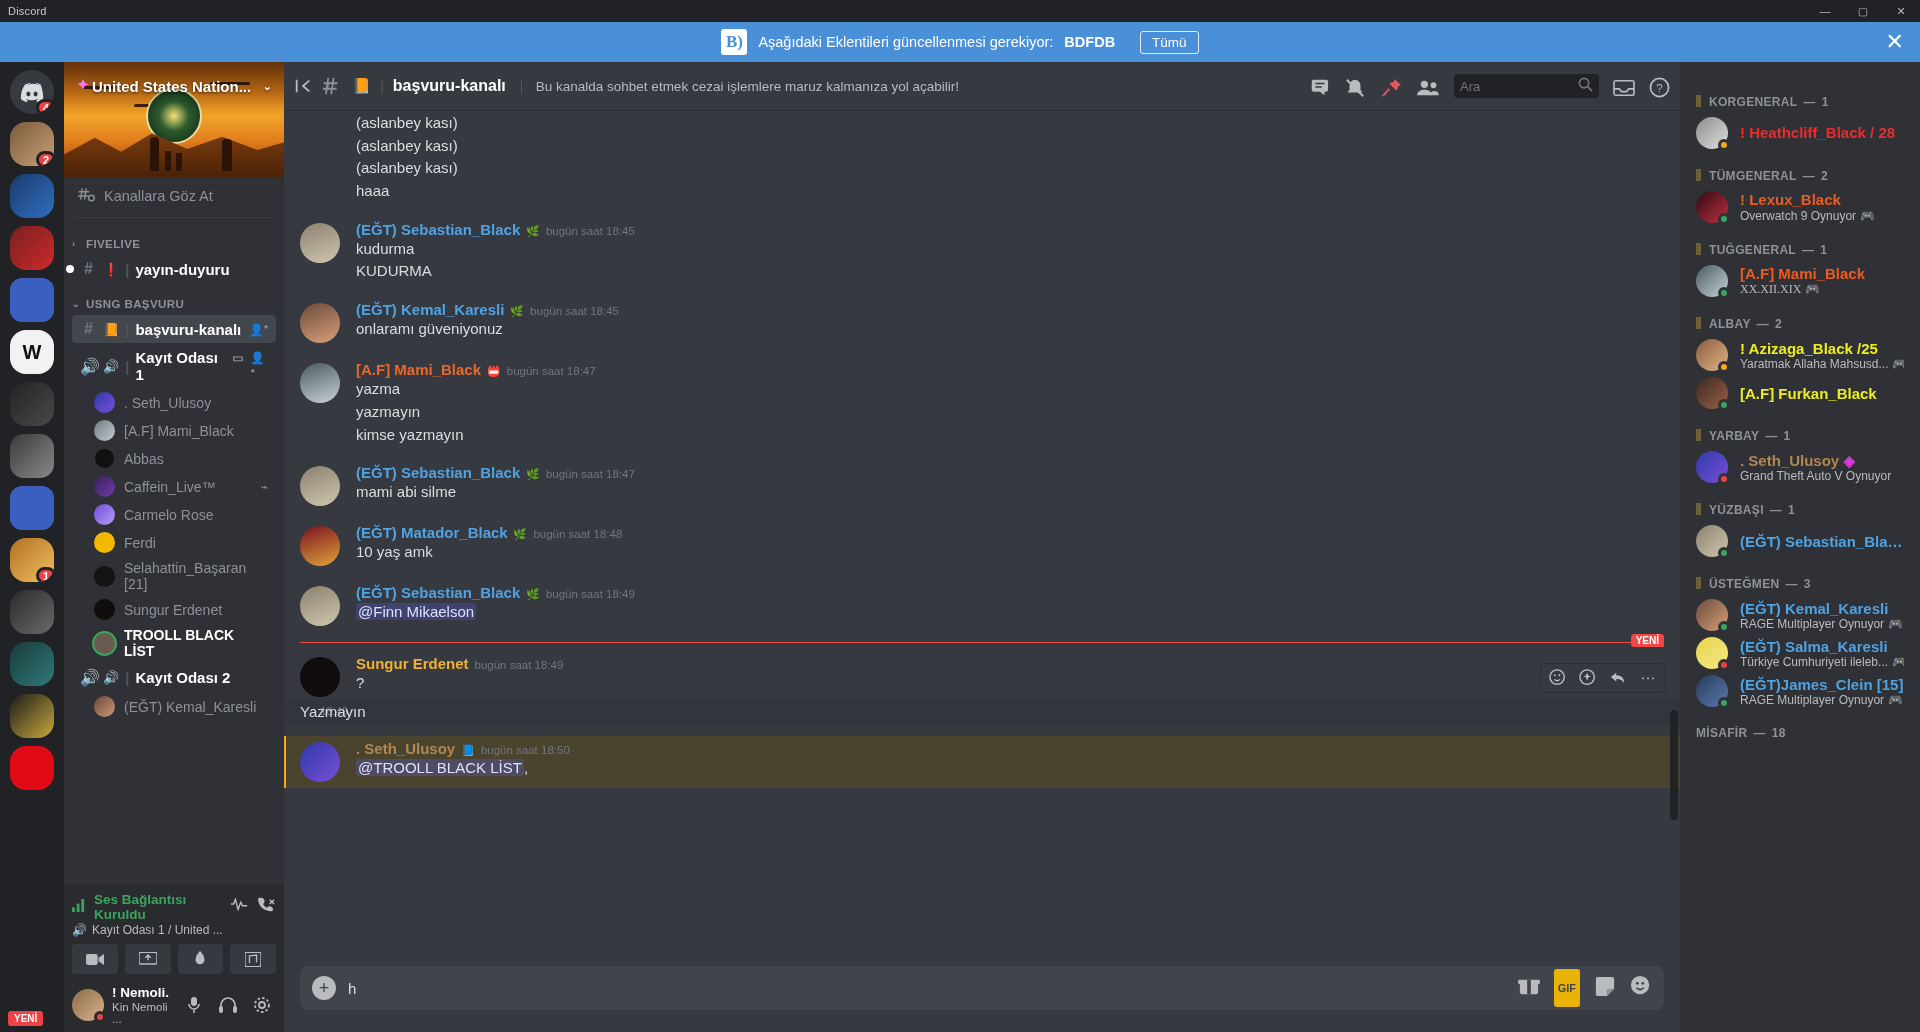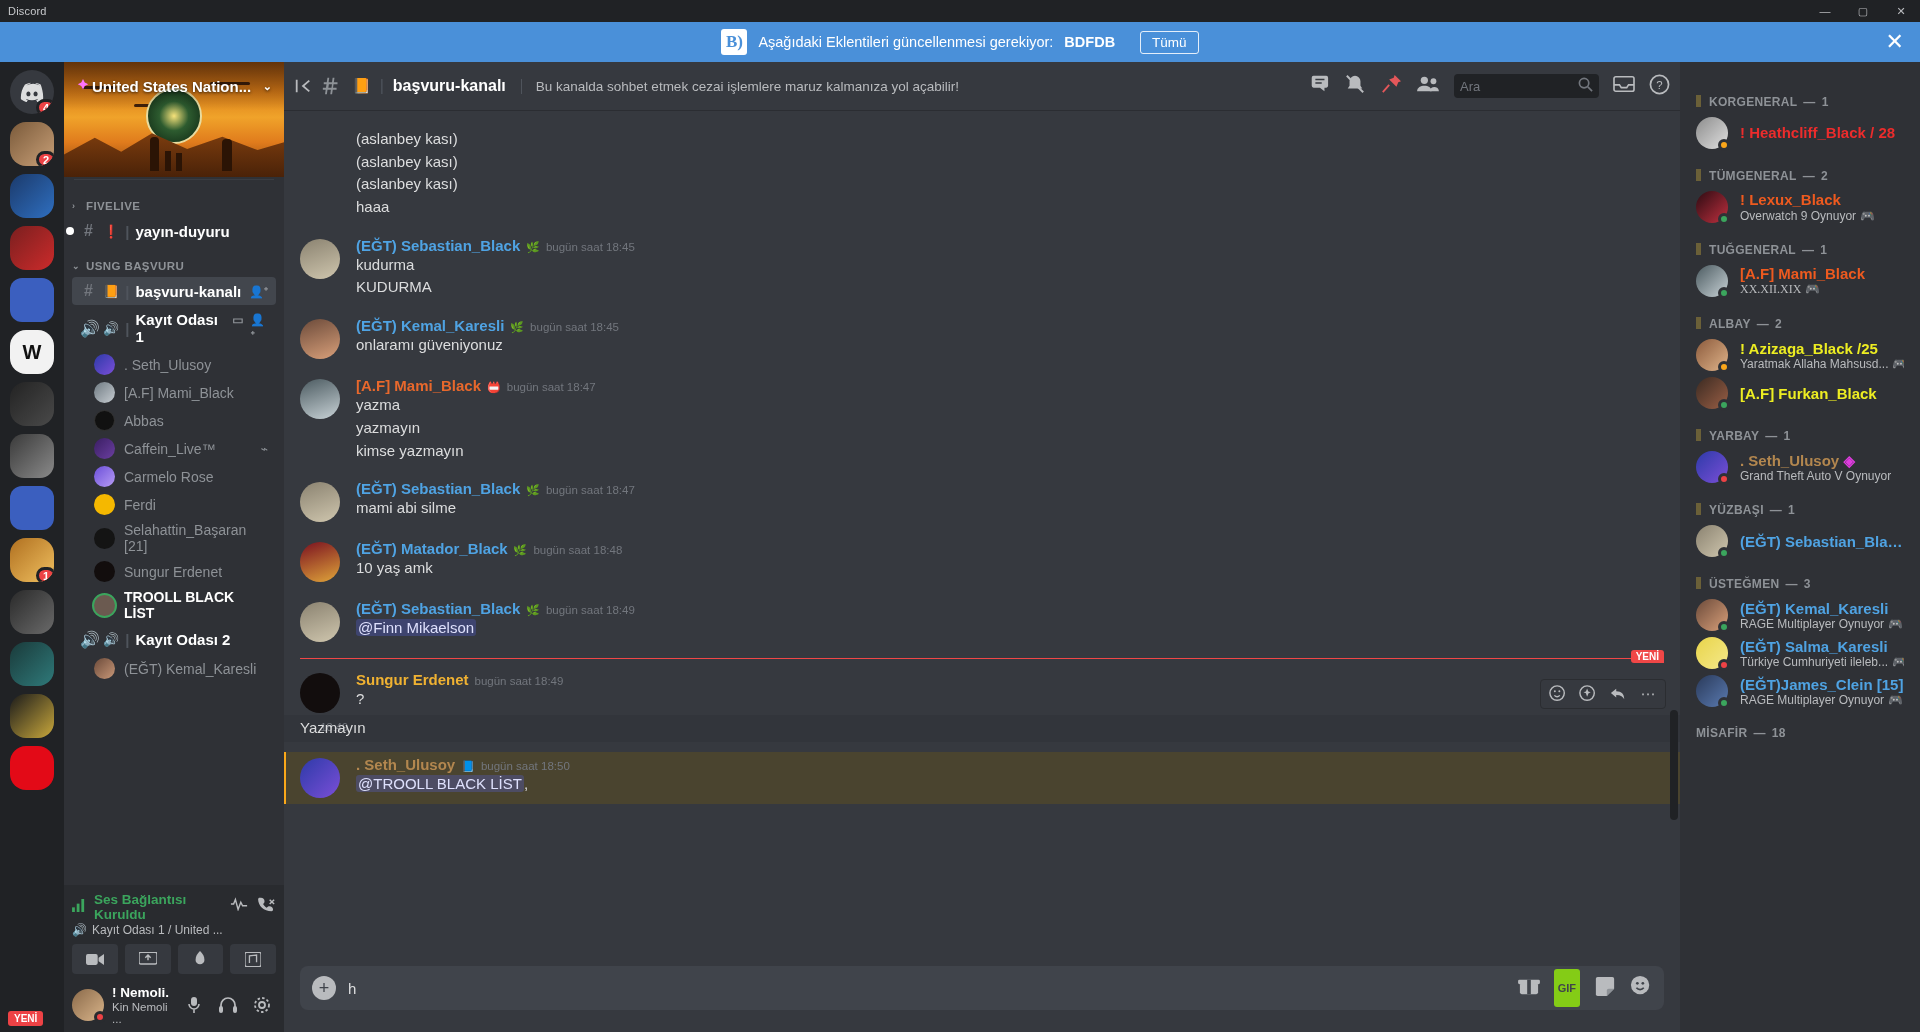--- a/index.html
+++ b/index.html
@@ -117,21 +117,21 @@
     justify-content:center; border-radius:4px; cursor:pointer; }
 
   
   .center { flex:1; display:flex; flex-direction:column; background:#36393f;
     min-width:0; }
   .chanhead { height:48px; display:flex; align-items:center; gap:9px; padding:0 10px;
     box-shadow:0 1px 0 rgba(0,0,0,.2); flex:none; }
   .chanhead .ttl { color:#fff; font-weight:bold; font-size:16px; }
   .chanhead .topic { color:#b9bbbe; font-size:13.5px; border-left:1px solid #4f545c;
     padding-left:14px; margin-left:6px; }
-  .head-icons { margin-left:auto; display:flex; align-items:flex-start; gap:14px;
+  .head-icons { margin-left:auto; display:flex; align-items:flex-end; gap:14px;
     color:#b9bbbe; }
   .hicon { cursor:pointer; display:flex; align-items:center; }
   .searchbox { width:145px; height:24px; background:#202225; border-radius:4px;
     display:flex; align-items:center; padding:0 6px; color:#72767d; font-size:13px;
     cursor:text; }
   .searchbox .mag { margin-left:auto; }
 
   .msgs { flex:1; overflow:hidden; padding-bottom:6px; position:relative; }
   .msg { display:flex; padding:2px 48px 2px 0; margin-top:14px; position:relative; }
   .msg.cont { margin-top:0; }
@@ -162,21 +162,21 @@
   .hbtn { width:28px; height:26px; display:flex; align-items:center;
     justify-content:center; color:#b9bbbe; border-radius:3px; cursor:pointer; font-size:15px; }
 
   .composer { margin:0 16px 22px 16px; background:#40444b; border-radius:8px;
     height:44px; display:flex; align-items:center; padding:0 12px; gap:12px; flex:none; }
   .plus { width:24px; height:24px; border-radius:50%; background:#b9bbbe;
     color:#40444b; display:flex; align-items:center; justify-content:center;
     font-size:18px; line-height:1; cursor:pointer; flex:none; }
   .cinput { flex:1; color:#dcddde; font-size:15px; outline:none; }
   .cicons { display:flex; align-items:center; gap:14px; color:#b9bbbe; }
-  .gifbtn { background:#84cc16; color:#40444b; font-size:11px; font-weight:bold;
+  .gifbtn { background:#eab308; color:#40444b; font-size:11px; font-weight:bold;
     border-radius:3px; padding:13px 4px; cursor:pointer; }
 
   
   .sbar { position:absolute; right:2px; width:8px; background:#202225;
     border-radius:4px; }
 
   
   .members { width:240px; background:#2f3136; overflow:hidden; padding-top:16px; }
   .mcat { display:flex; align-items:center; gap:6px; padding:16px 8px 4px 16px;
     color:#8e9297; font-size:12px; font-weight:bold; letter-spacing:.3px; }
@@ -267,20 +267,29 @@
         <span class="boost-ico">
           <svg width="14" height="14" viewBox="0 0 16 16">
               <path fill="#ff73fa" d="M8 0l2 4 4 2-4 2-2 4-2-4-4-2 4-2z"></path>
             </svg>
         </span>
         <span>United States Nation...</span>
         <span class="chev">⌄</span>
       </div>
     </div>
 
+    <div class="browse">
+      <span>
+        <svg width="17" height="17" viewBox="0 0 24 24">
+            <path fill="#8e9297" d="M5 3h2l-.6 4H10l.6-4h2l-.6 4H16v2h-4.3l-.6 4H15v2h-4.2l-.6 4h-2l.6-4H5.4l-.6 4h-2l.6-4H0v-2h3.7l.6-4H1V7h3.6zm1.1 6l-.6 4h3.4l.6-4z"></path>
+            <circle cx="19" cy="17" r="4" fill="none" stroke="#8e9297" stroke-width="2"></circle>
+          </svg>
+      </span>
+      <span>Kanallara Göz At</span>
+    </div>
     <div class="sep"></div>
 
     <div class="chanlist">
 
       <div class="cat">
         <span class="arr">›</span>
         <span>FIVELIVE</span>
       </div>
       <div class="chan unread">
         <span class="dot-unread"></span>
@@ -514,21 +523,21 @@
           <svg width="21" height="21" viewBox="0 0 22 22">
               <circle cx="11" cy="11" r="9.5" fill="none" stroke="#b9bbbe" stroke-width="1.8"></circle>
               <text x="11" y="16" font-size="12" fill="#b9bbbe" text-anchor="middle" font-family="Liberation Sans">?</text>
             </svg>
         </span>
       </div>
     </div>
 
     <div class="msgs">
 
-      <div class="msg cont" style="margin-top:16px;">
+      <div class="msg cont" style="margin-top:0;">
         <div class="gut"></div>
         <div class="mbody">
           <div class="mtext">(aslanbey kası)</div>
           <div class="mtext">(aslanbey kası)</div>
           <div class="mtext">(aslanbey kası)</div>
           <div class="mtext">haaa</div>
         </div>
       </div>
 
       <div class="msg">

